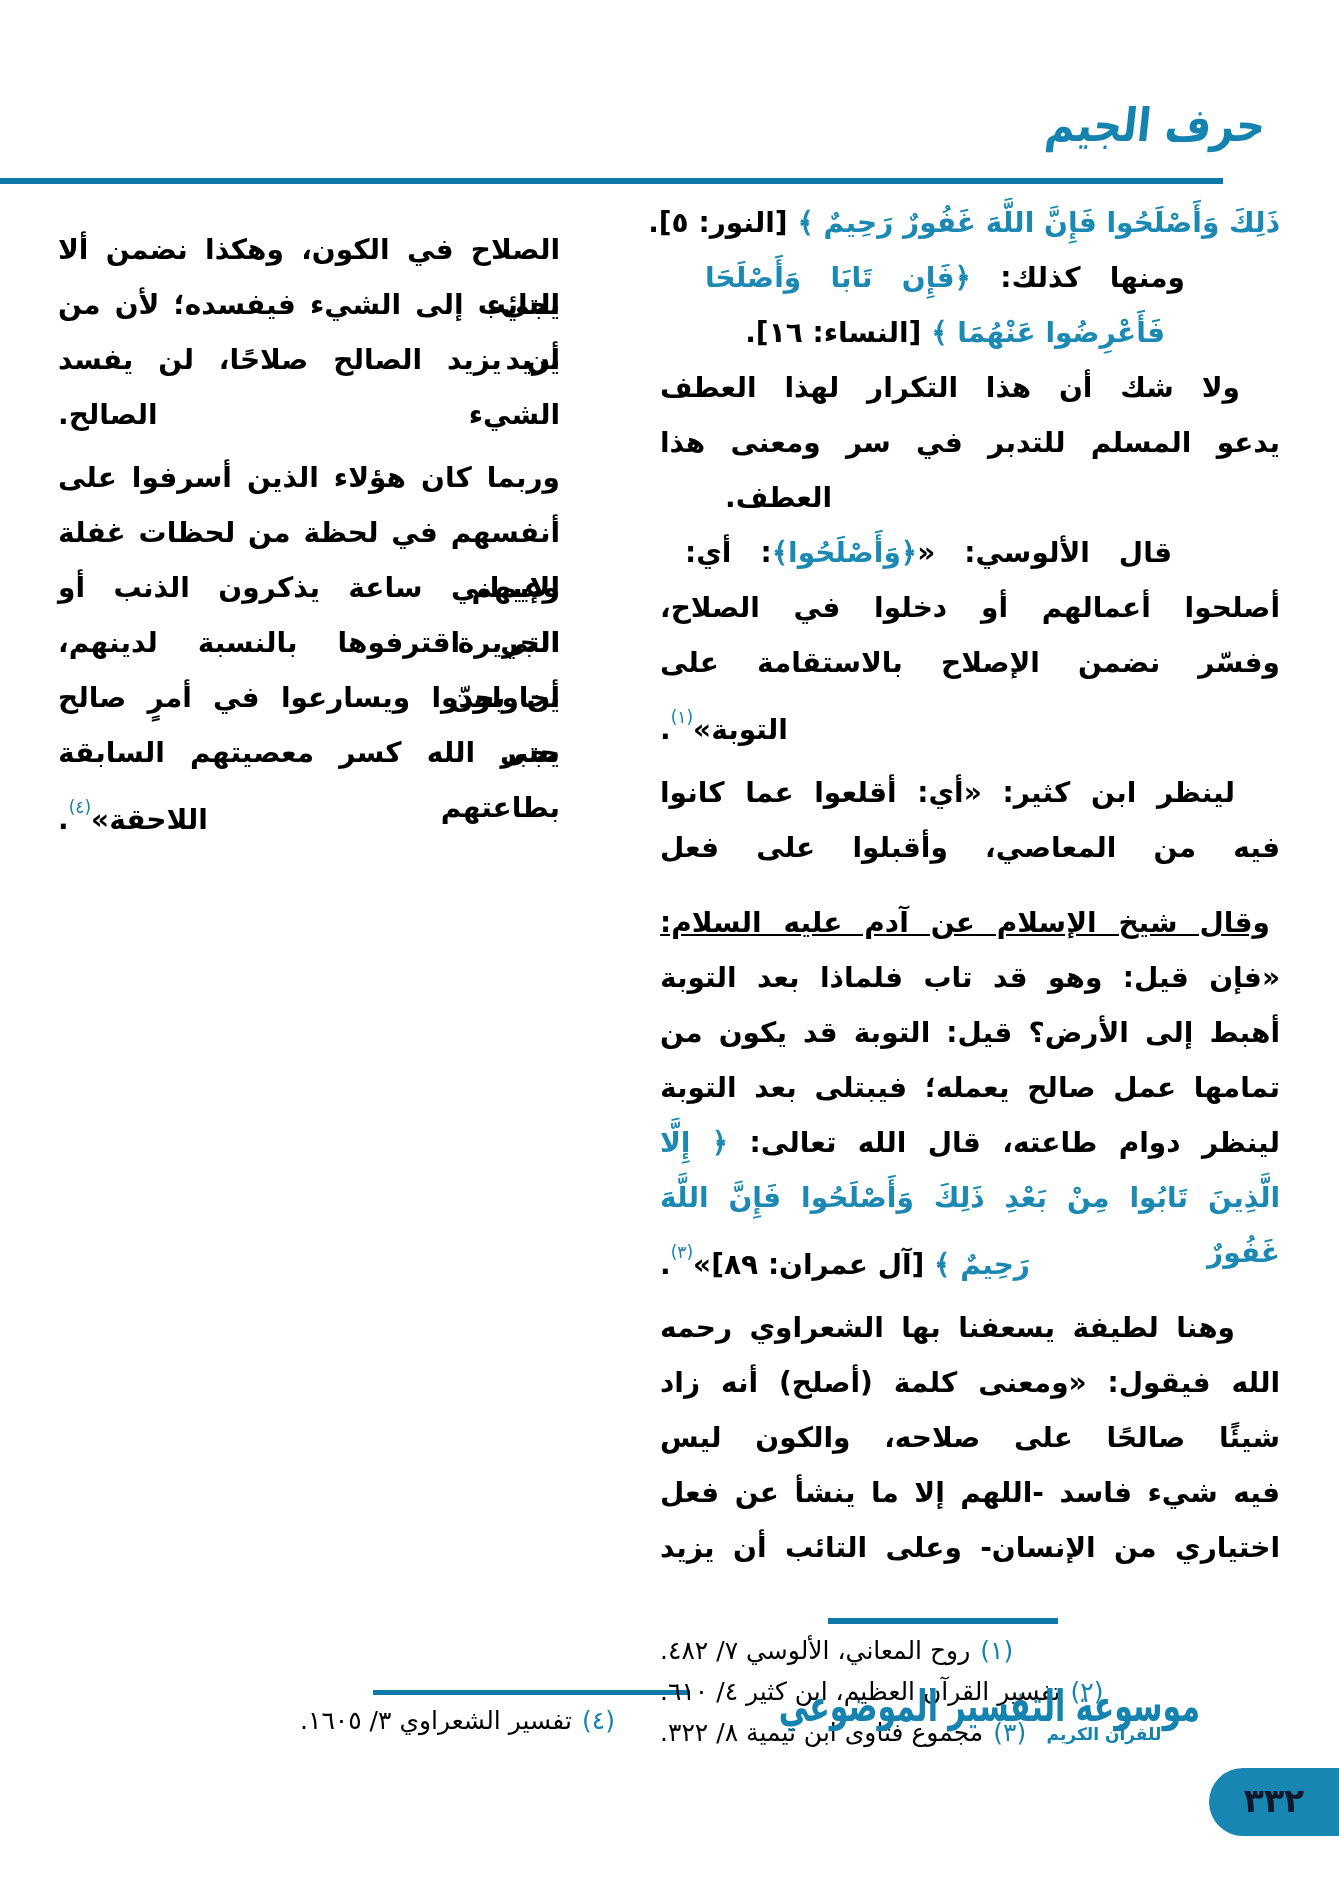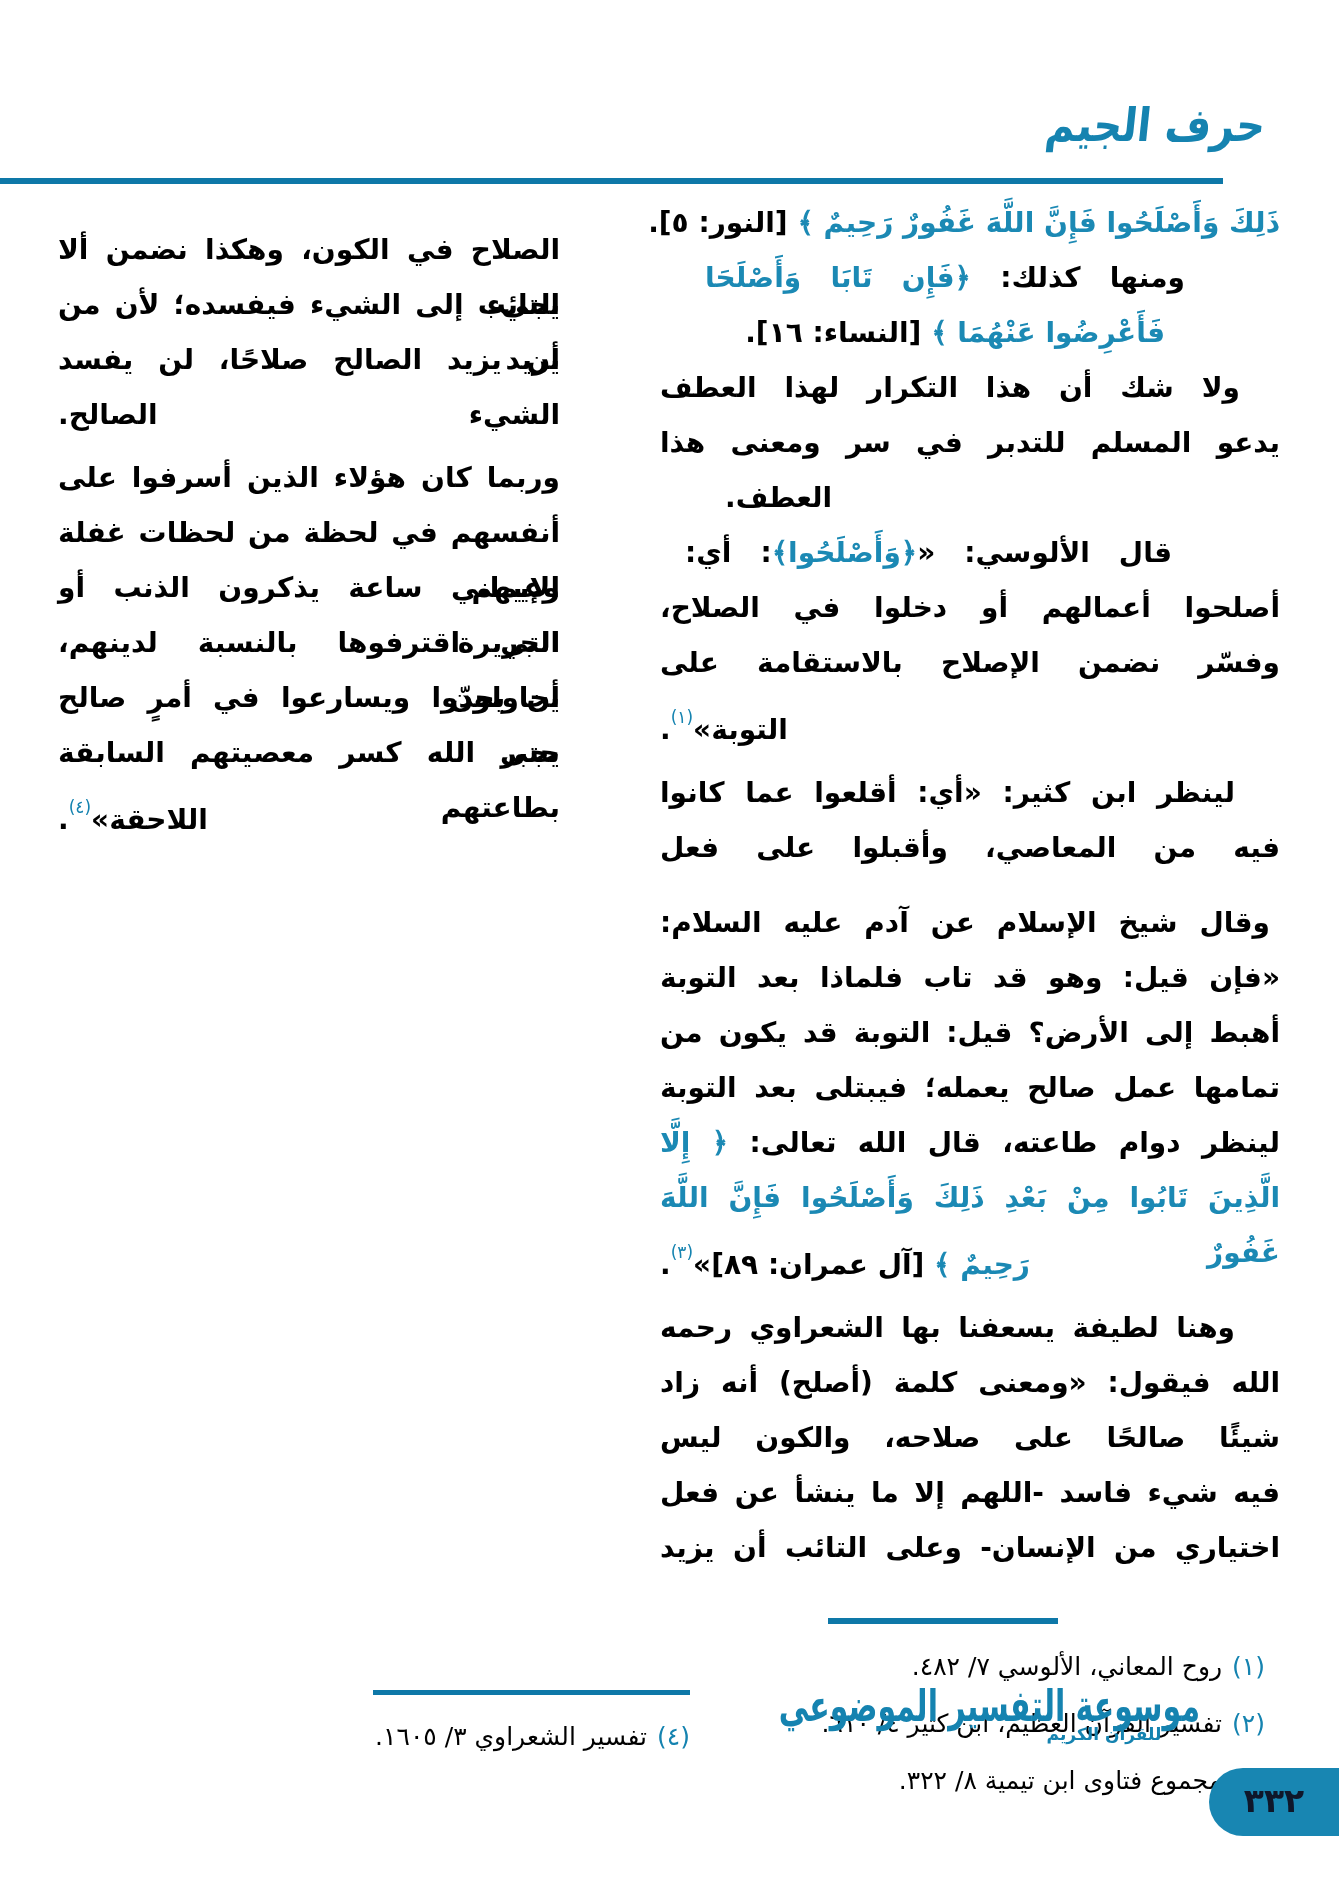--- a/index.html
+++ b/index.html
@@ -50,21 +50,21 @@
   
   .fn-sep{position:absolute;background:var(--rule);}
   .fn-sep-right{left:828px;top:1618px;width:230px;height:6px;}
   .fn-sep-left{left:373px;top:1690px;width:317px;height:5px;}
   .fnblock{position:absolute;direction:rtl;}
   .fnblock-right{left:660px;top:1630px;width:620px;padding-right:0;box-sizing:border-box;}
   .fnblock-right .fnline{padding-right:15px;}
   .fnblock-left{left:300px;top:1700px;width:390px;}
   .fnline{
     height:41px;line-height:41px;font-size:25px;
-    direction:rtl;text-align:right;white-space:nowrap;margin-top:16px;
+    direction:rtl;text-align:left;white-space:nowrap;
   }
   .fnline .fnm{color:var(--accent);margin-left:10px;}
   .fnline .fnt{color:var(--ink);}
   
   .logo{
     position:absolute;left:938px;top:1672px;width:262px;
     text-align:center;color:var(--accent);
   }
   .logo-main{
     display:block;font-size:30px;font-weight:bold;line-height:48px;
@@ -97,21 +97,21 @@
     <div class="line r" style="padding-right: 115px;"><span class="seg-q">فَأَعْرِضُوا عَنْهُمَا ﴾ </span><span class="seg-n">[النساء: ١٦].</span></div>
     <div class="line j" style="padding-right: 40px;"><span class="seg-n">ولا شك أن هذا التكرار لهذا العطف</span></div>
     <div class="line j"><span class="seg-n">يدعو المسلم للتدبر في سر ومعنى هذا</span></div>
     <div class="line l" style="padding-left: 65px;"><span class="seg-n">العطف.</span></div>
     <div class="line j" style="padding-right: 108px; padding-left: 25px;"><span class="seg-n">قال الألوسي: «</span><span class="seg-q">﴿وَأَصْلَحُوا﴾</span><span class="seg-n">: أي:</span></div>
     <div class="line j"><span class="seg-n">أصلحوا أعمالهم أو دخلوا في الصلاح،</span></div>
     <div class="line j"><span class="seg-n">وفسّر نضمن الإصلاح بالاستقامة على</span></div>
     <div class="line l"><span class="seg-n">التوبة»</span><span class="seg-sup">(١)</span><span class="seg-n">.</span></div>
     <div class="line j" style="padding-right: 45px; margin-top: 20px;"><span class="seg-n">لينظر ابن كثير: «أي: أقلعوا عما كانوا</span></div>
     <div class="line j"><span class="seg-n">فيه من المعاصي، وأقبلوا على فعل</span></div>
-    <div class="line j" style="padding-right: 10px; margin-top: 20px;"><span class="seg-n">وقال شيخ الإسلام عن آدم عليه السلام:</span></div>
+    <div class="line j" style="padding-right: 10px; margin-top: 20px; text-decoration: underline;"><span class="seg-n">وقال شيخ الإسلام عن آدم عليه السلام:</span></div>
     <div class="line j"><span class="seg-n">«فإن قيل: وهو قد تاب فلماذا بعد التوبة</span></div>
     <div class="line j"><span class="seg-n">أهبط إلى الأرض؟ قيل: التوبة قد يكون من</span></div>
     <div class="line j"><span class="seg-n">تمامها عمل صالح يعمله؛ فيبتلى بعد التوبة</span></div>
     <div class="line j"><span class="seg-n">لينظر دوام طاعته، قال الله تعالى: </span><span class="seg-q">﴿ إِلَّا</span></div>
     <div class="line j"><span class="seg-q">الَّذِينَ تَابُوا مِنْ بَعْدِ ذَلِكَ وَأَصْلَحُوا فَإِنَّ اللَّهَ غَفُورٌ</span></div>
     <div class="line l"><span class="seg-q">رَحِيمٌ ﴾ </span><span class="seg-n">[آل عمران: ٨٩]»</span><span class="seg-sup">(٣)</span><span class="seg-n">.</span></div>
     <div class="line j" style="padding-right: 45px; margin-top: 20px;"><span class="seg-n">وهنا لطيفة يسعفنا بها الشعراوي رحمه</span></div>
     <div class="line j"><span class="seg-n">الله فيقول: «ومعنى كلمة (أصلح) أنه زاد</span></div>
     <div class="line j"><span class="seg-n">شيئًا صالحًا على صلاحه، والكون ليس</span></div>
     <div class="line j"><span class="seg-n">فيه شيء فاسد -اللهم إلا ما ينشأ عن فعل</span></div>

